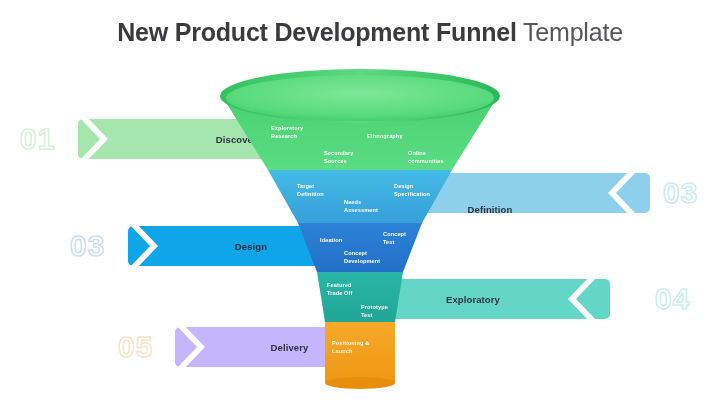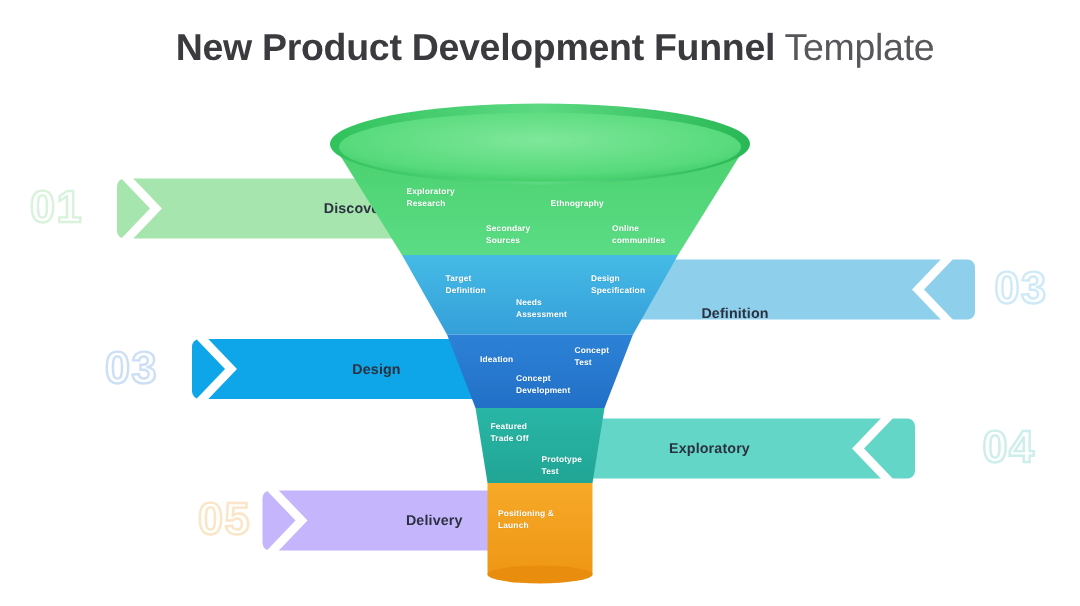--- a/index.html
+++ b/index.html
@@ -112,21 +112,21 @@
     </div>
     <div class="chev" style="left:224px;">
       <svg viewBox="0 0 34 46">
           <path d="M34,0 L26,0 L4,23 L26,46 L34,46 L12,23 Z" fill="#ffffff"></path>
         </svg>
     </div>
     <div class="num" style="left:283px;margin-left:32px; -webkit-text-stroke:1.6px #cdeeea;">04</div>
   </div>
 
   <div class="row" style="left:0; top:327px; width:400px;">
-    <div class="num" style="left:132px; -webkit-text-stroke:1.6px #fae5c6;">05</div>
+    <div class="num" style="left:118px; -webkit-text-stroke:1.6px #fae5c6;">05</div>
     <div class="banner" style="left:175px; width:195px; background:#c4b5fd;">
       <span class="banner-label" style="padding-left:34px;">Delivery</span>
     </div>
     <div class="chev" style="left:175px;">
       <svg viewBox="0 0 34 46">
           <path d="M0,0 L8,0 L30,23 L8,46 L0,46 L22,23 Z" fill="#ffffff"></path>
         </svg>
     </div>
   </div>
 

